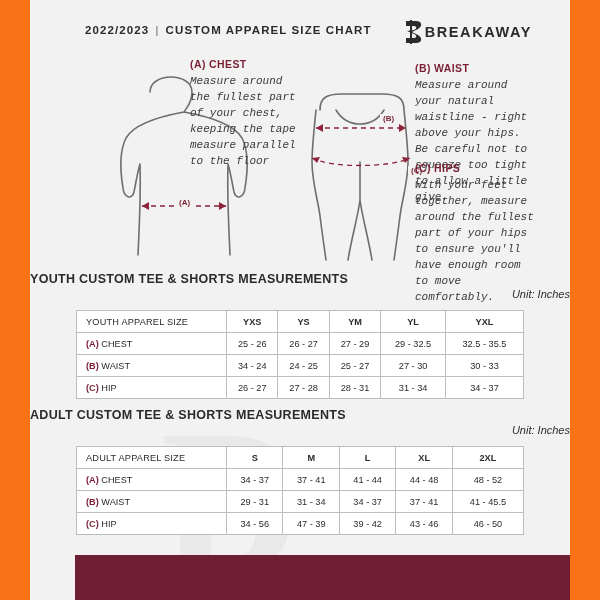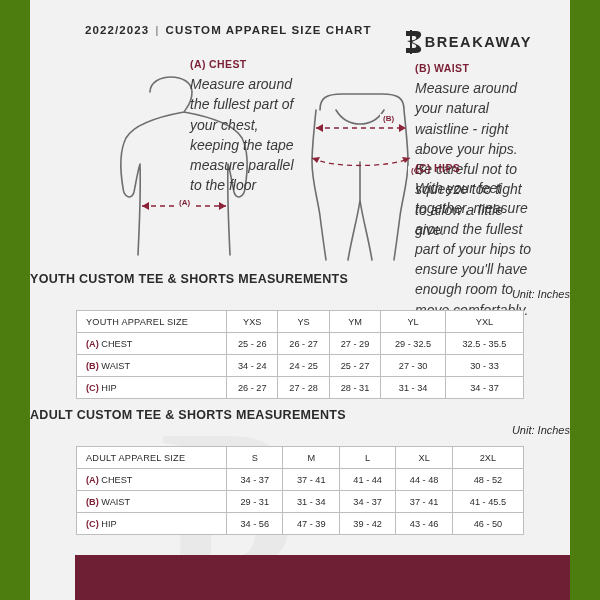--- a/index.html
+++ b/index.html
@@ -11,21 +11,21 @@
     width: 600px;
     height: 600px;
     font-family: "Liberation Sans", sans-serif;
     overflow: hidden;
   }
   .page {
     position: absolute;
     left: 0; top: 0;
     width: 600px;
     height: 600px;
-    background: #4d7c0f;
+    background: #f97316;
   }
   .sheet {
     position: absolute;
     left: 30px;
     top: 0px;
     width: 540px;
     height: 600px;
     background: #f2f2f2;
     overflow: hidden;
   }
@@ -62,21 +62,21 @@
     top: 6px;
     font-size: 11.5px;
     font-weight: bold;
     letter-spacing: 1.1px;
     color: #2b2b2b;
   }
   .hdr-sep { color: #9a9a9a; padding: 0 6px; }
   .brand {
     position: absolute;
     right: 38px;
-    top: 12px;
+    top: 2px;
     display: flex;
     align-items: center;
   }
   .brand-mark {
     width: 22px; height: 24px;
   }
   .brand-name {
     font-size: 14.5px;
     font-weight: bold;
     letter-spacing: 1.6px;
@@ -95,24 +95,25 @@
     width: 108px;
   }
   .note-title {
     font-size: 10.5px;
     font-weight: bold;
     color: #7b1f34;
     letter-spacing: 0.4px;
     margin-bottom: 4px;
   }
   .note-body {
-    font-size: 14px;
+    font-size: 11px;
     font-style: italic;
     color: #3a3a3a;
     line-height: 1.45;
+    font-family: Liberation Mono, monospace;
   }
   .note-chest { left: 160px; top: 8px; width: 112px; }
   .note-waist { left: 385px; top: 12px; width: 120px; }
   .note-hips  { left: 385px; top: 112px; width: 120px; }
 
   .tag {
     position: absolute;
     font-size: 8px;
     font-weight: bold;
     color: #7b1f34;
@@ -154,21 +155,21 @@
     text-align: center;
     padding: 0;
   }
   table.size th.rowhdr, table.size td.rowhdr {
     text-align: left;
     padding-left: 9px;
     width: 140px;
     font-weight: normal;
   }
   table.size th {
-    font-weight: normal;
+    font-weight: bold;
   }
   table.size th.rowhdr {
     font-weight: normal;
     letter-spacing: 0.2px;
   }
   .lbl { color: #7b1f34; font-weight: bold; }
 </style>
 </head>
 <body>
 

